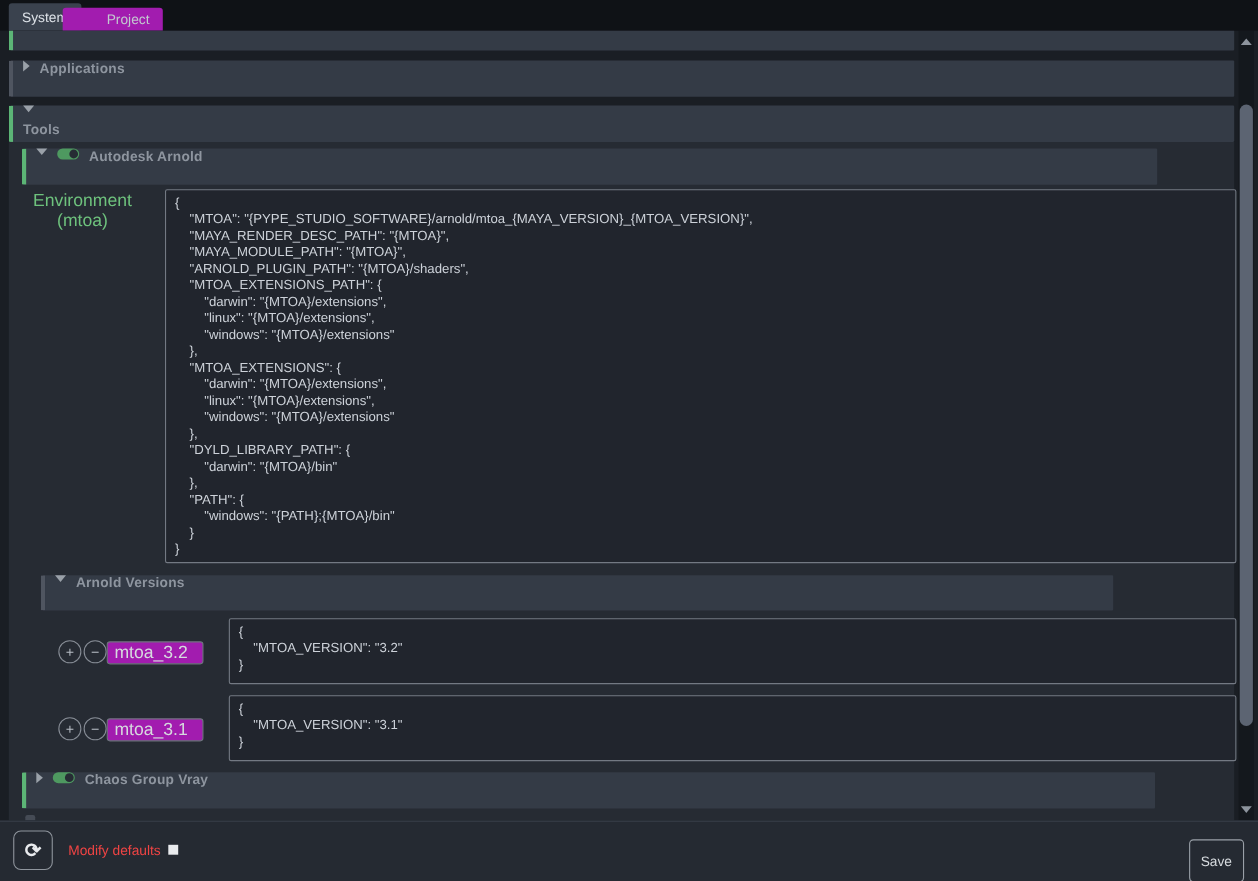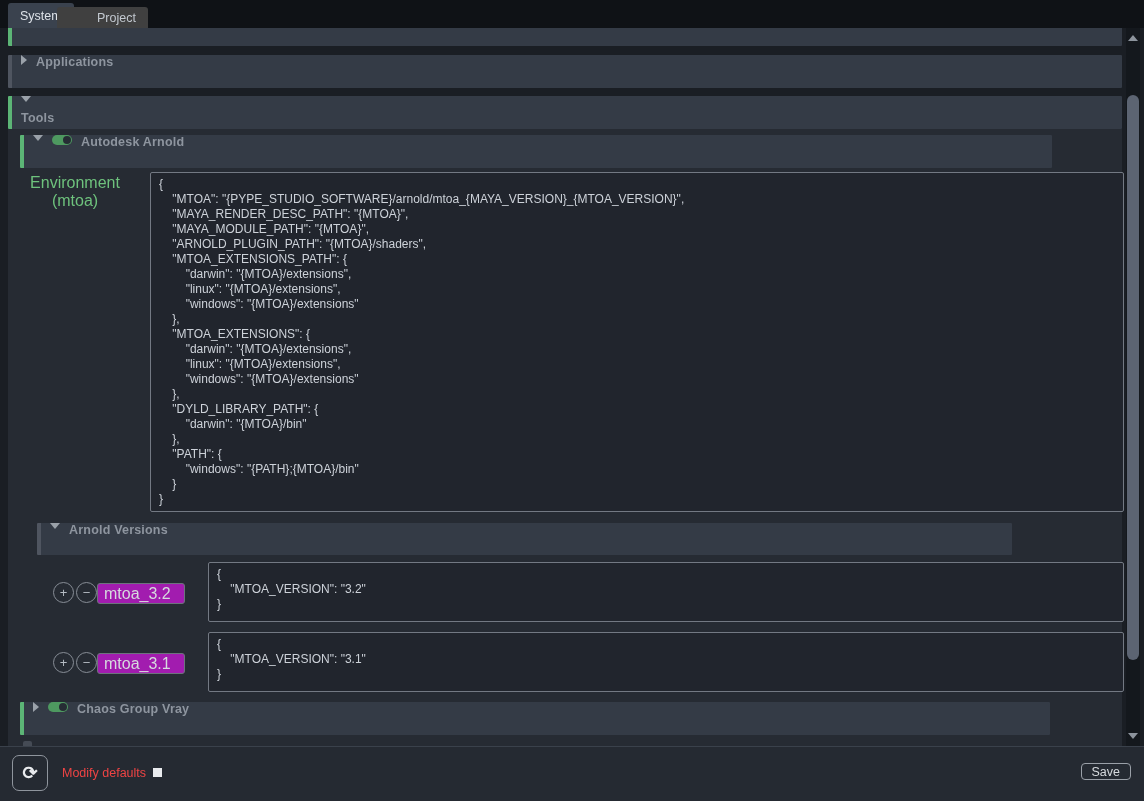--- a/index.html
+++ b/index.html
@@ -5,21 +5,21 @@
   * { margin:0; padding:0; box-sizing:border-box; }
   html,body { width:1144px; height:801px; background:#1a1e24; overflow:hidden;
               font-family:"Liberation Sans","DejaVu Sans",sans-serif; }
   .screen { position:relative; width:1144px; height:801px; background:#1a1e24; }
 
   
   .tabbar { position:absolute; top:0; left:0; width:100%; height:28px; background:#0f1216; }
   .tab { position:absolute; bottom:0; display:flex; align-items:center; padding:0 12px;
          font-size:12.5px; border-radius:3px 3px 0 0; cursor:default; }
   .tab.active { left:8px; height:25px; background:#3a424e; color:#dde2e8; }
-  .tab.inactive { left:57px; height:21px; background:#404040; color:#c2c8cf;padding-left:40px; }
+  .tab.inactive { left:57px; height:21px; background:#a21caf; color:#c2c8cf;padding-left:40px; }
 
   
   .viewport { position:absolute; top:28px; left:0; width:1144px; height:718px;
               overflow:hidden; background:#1a1e24; }
   .content { position:absolute; inset:0; }
 
   .body-bg { position:absolute; left:8px; top:101px; width:1114px; height:617px; background:#262b33; }
 
   .hdr { position:absolute; height:33px; background:#343b46; display:flex; align-items:flex-start;
          gap:9px; padding-left:9px; border-left:4px solid #4f5560; border-radius:1px; cursor:default; }
@@ -68,21 +68,21 @@
 
   
   .footer { position:absolute; left:0; bottom:0; width:1144px; height:55px;
             background:#252a32; border-top:1px solid #3a414b; }
   .refresh-btn { position:absolute; left:12px; top:8px; width:36px; height:36px;
                  border:1px solid #8f959d; border-radius:7px; background:transparent;
                  color:#e9ebee; font-size:18px; font-weight:bold; line-height:32px;
                  text-align:center; cursor:default; }
   .modify-label { position:absolute; left:62px; top:19px; font-size:12.5px; color:#ef4444;text-align:right; }
   .modify-check { position:absolute; left:153px; top:21px; width:9px; height:9px; background:#e9ebee; }
-  .save-btn { position:absolute; right:13px; top:16px; height:17px; padding:0 10px;
+  .save-btn { position:absolute; right:13px; top:16px; height:39px; padding:0 10px;
               border:1px solid #9aa0a8; border-radius:4px; background:transparent;
               color:#d6dade; font-size:12.5px; cursor:default;
               font-family:"Liberation Sans","DejaVu Sans",sans-serif; }
 </style>
 </head>
 <body>
 
 <div class="screen">
 
   <div class="tabbar">

